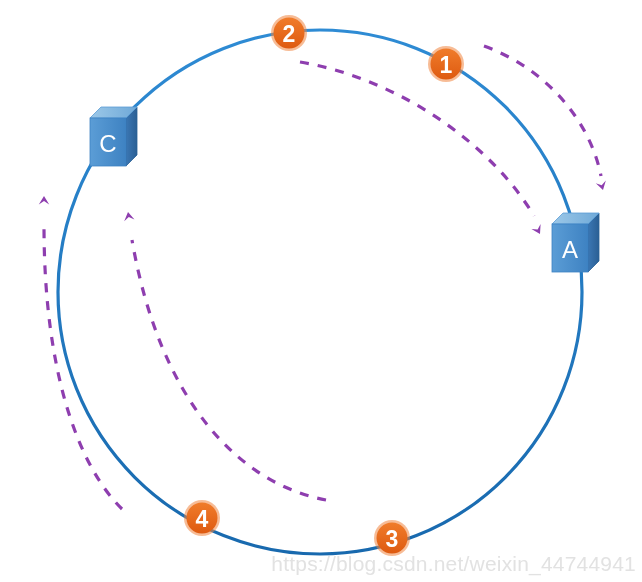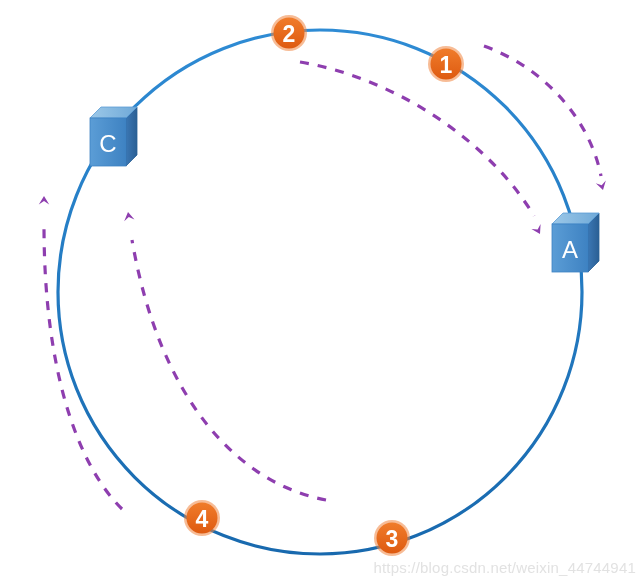--- a/index.html
+++ b/index.html
@@ -47,21 +47,21 @@
     font-size: 24px;
     fill: #ffffff;
     text-anchor: middle;
     dominant-baseline: central;
   }
   .watermark-text {
     position: absolute;
     right: 6px;
     bottom: 6px;
     font-family: "Liberation Sans", sans-serif;
-    font-size: 15px;
+    font-size: 21px;
     color: #e2e2e2;
     letter-spacing: 0.2px;
     white-space: nowrap;
     user-select: none;
   }
 </style>
 </head>
 <body>
 
 <div id="stage">

